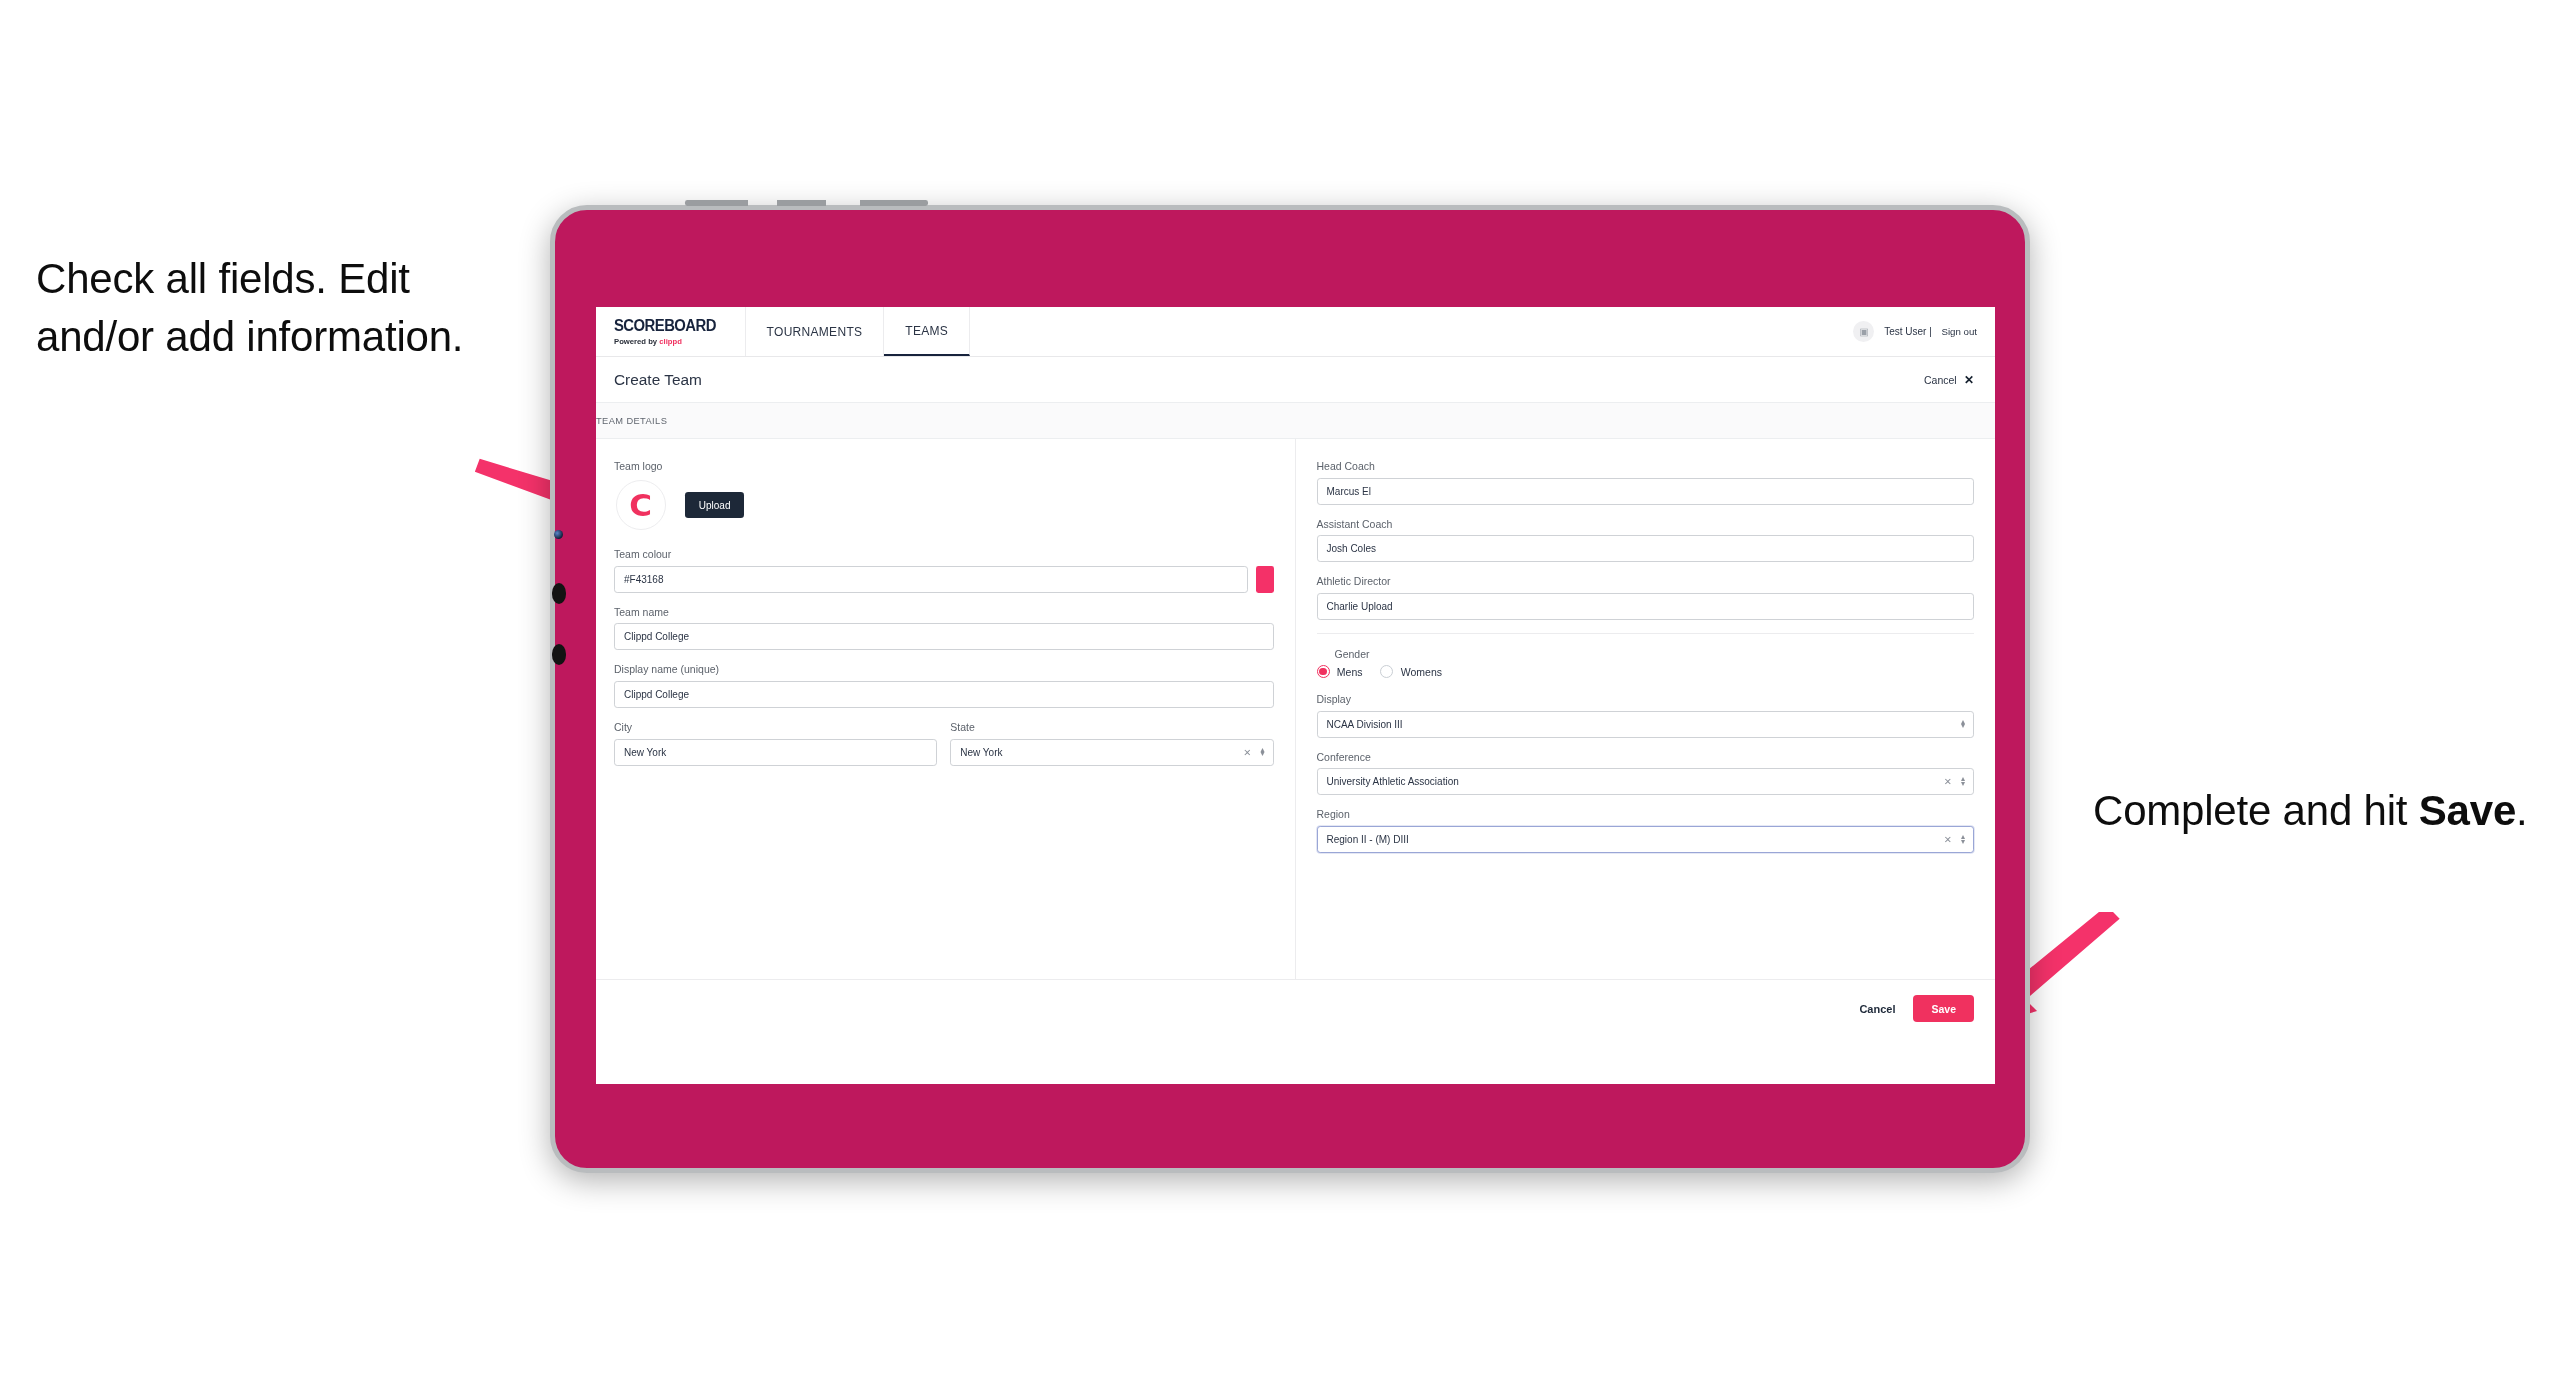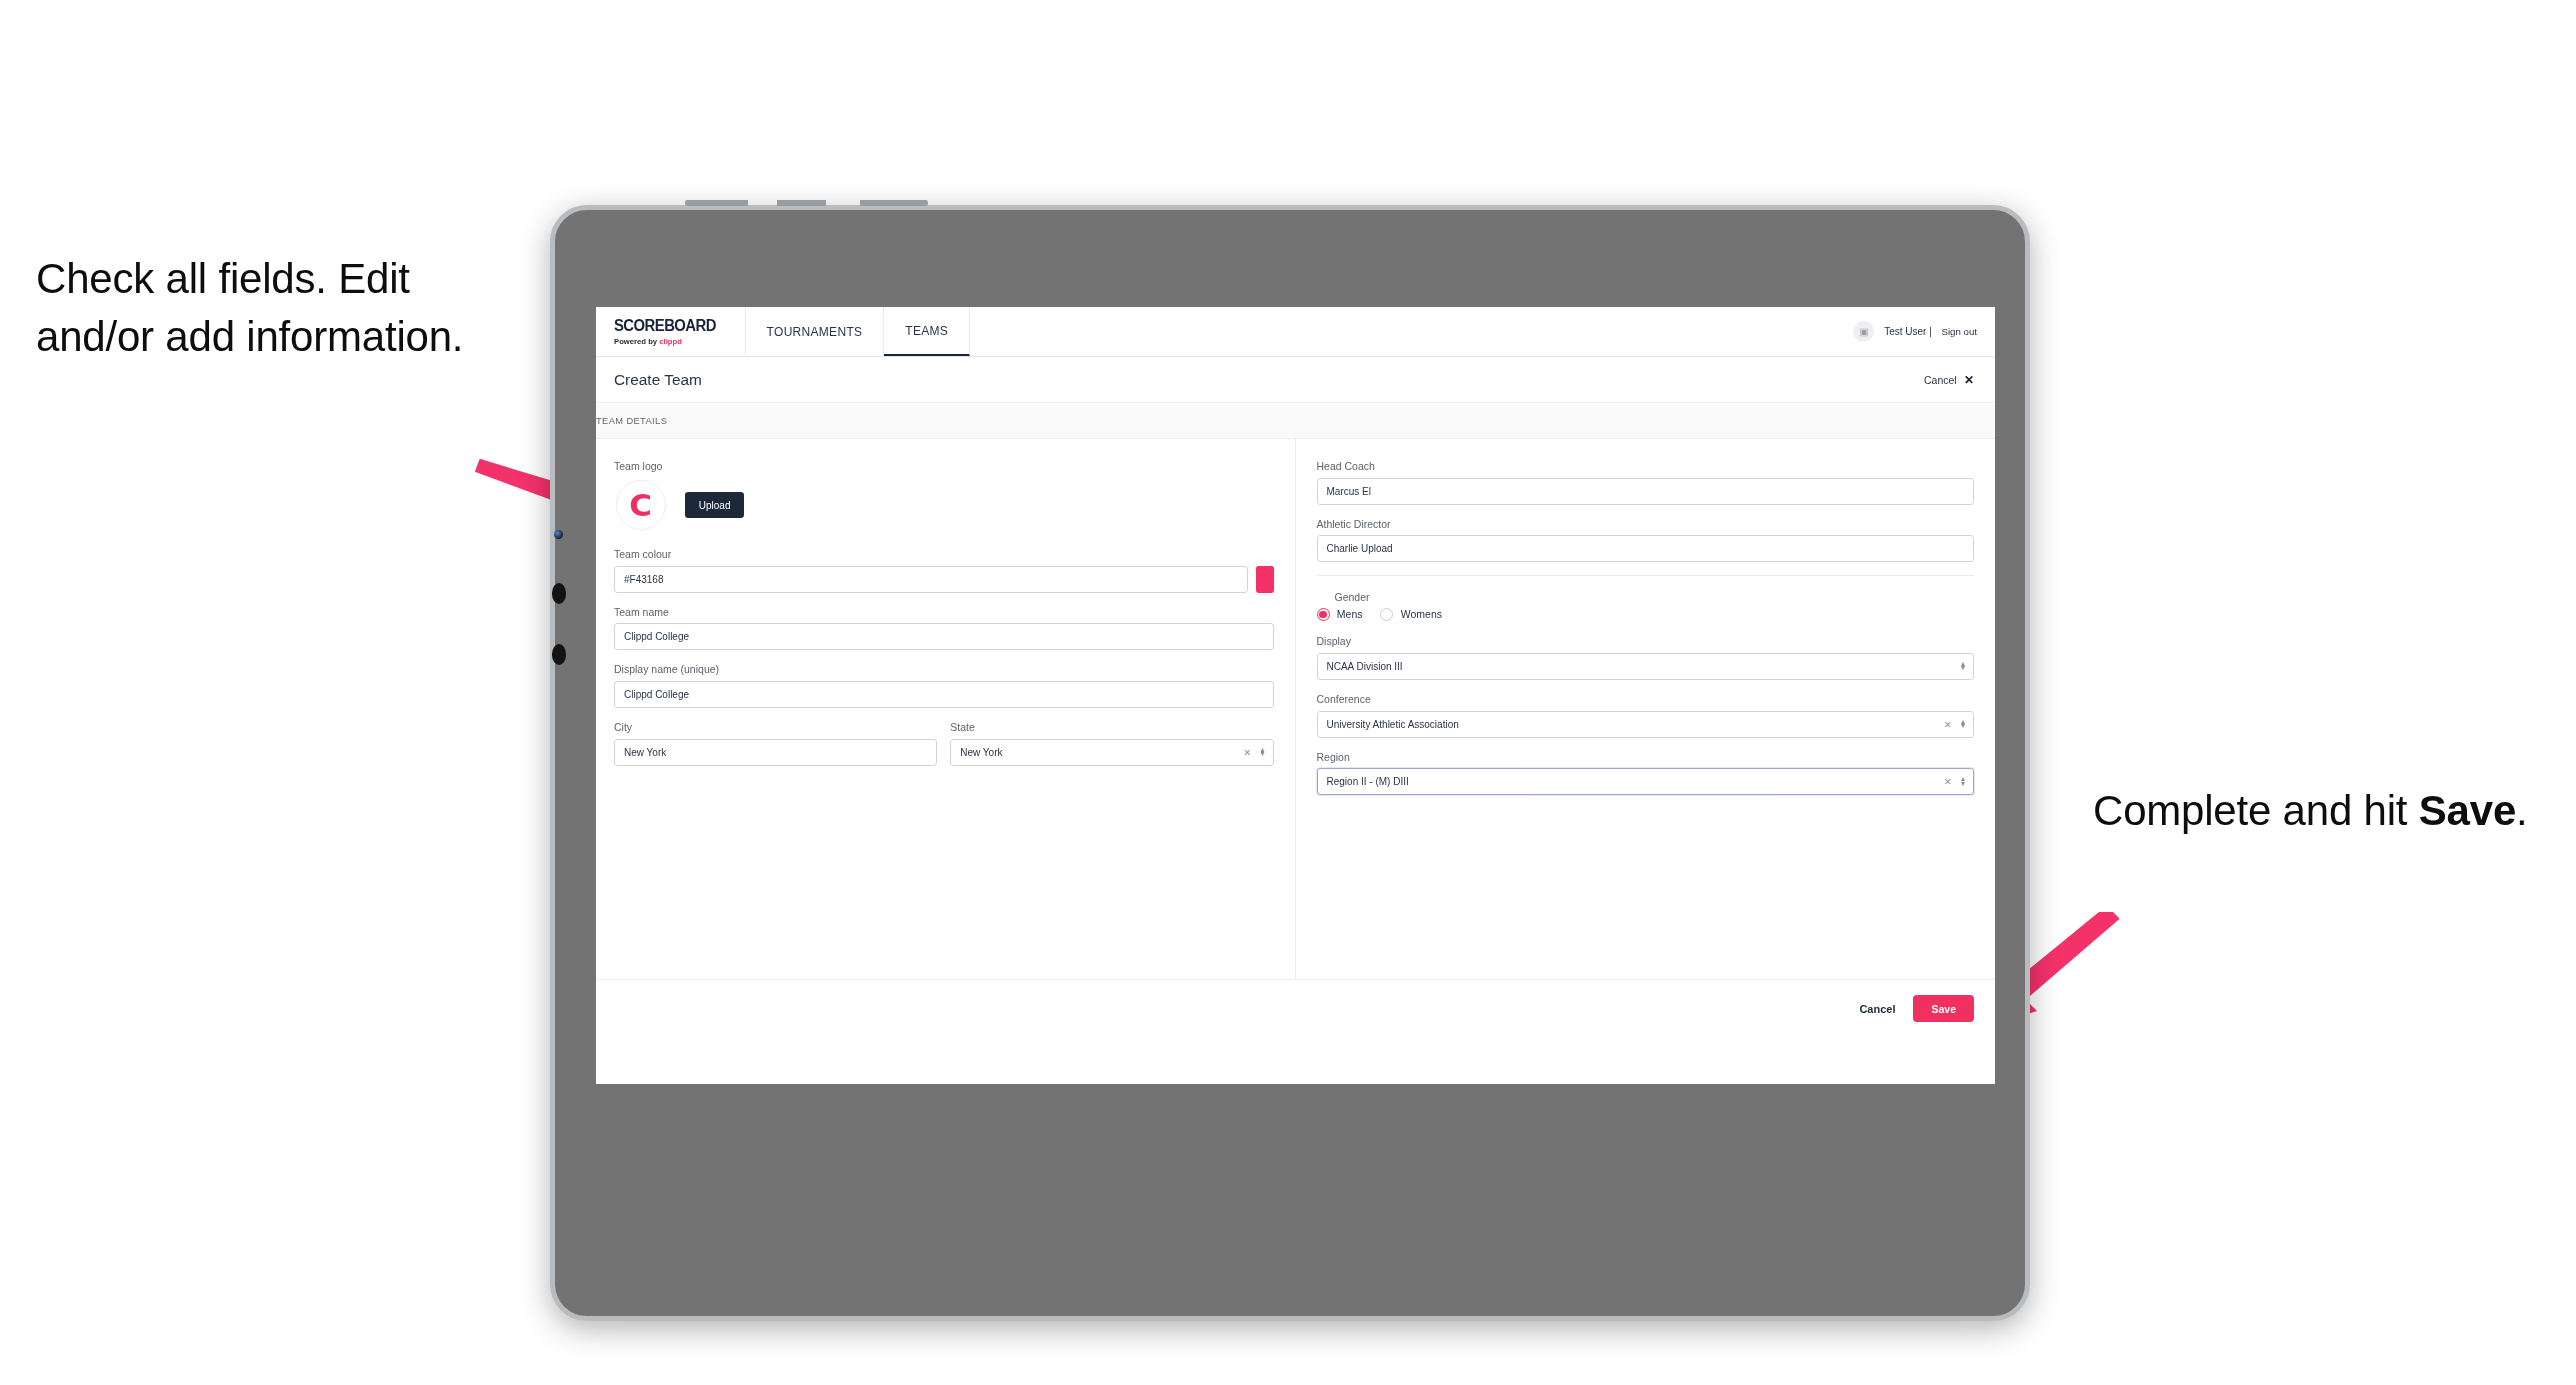--- a/index.html
+++ b/index.html
@@ -23,22 +23,22 @@
   #annot-left  { left: 36px; top: 250px; width: 502px; }
   #annot-right { left: 2093px; top: 782px; width: 454px; }
   .annot b { font-weight: 700; }
 
   .arrow { position: absolute; }
 
   
   #tablet {
     position: absolute;
     left: 550px; top: 205px;
-    width: 1480px; height: 1116px;
-    background: #737373;
+    width: 1480px; height: 968px;
+    background: #be185d;
     border-radius: 37px;
     border: 5.7px solid #b9bcbe;
     box-shadow: 0 8px 31px rgba(0,0,0,.30);
   }
   #tablet::before { 
     content: "";
     position: absolute; left: 130px; top: -10.5px;
     width: 243px; height: 6.5px;
     background: linear-gradient(to right,#9a9da0 0 26%,transparent 26% 38%,#9a9da0 38% 58%,transparent 58% 72%,#9a9da0 72% 100%);
     border-radius: 2.4px;
@@ -263,20 +263,26 @@
 
         <div id="colRight">
 
           <div class="fgroup">
             <div class="fl">Head Coach</div>
             <div class="fi">
               <span>Marcus El</span>
             </div>
           </div>
 
+          <div class="fgroup">
+            <div class="fl">Assistant Coach</div>
+            <div class="fi">
+              <span>Josh Coles</span>
+            </div>
+          </div>
 
           <div class="fgroup">
             <div class="fl">Athletic Director</div>
             <div class="fi">
               <span>Charlie Upload</span>
             </div>
           </div>
 
           <div class="divider"></div>
 

